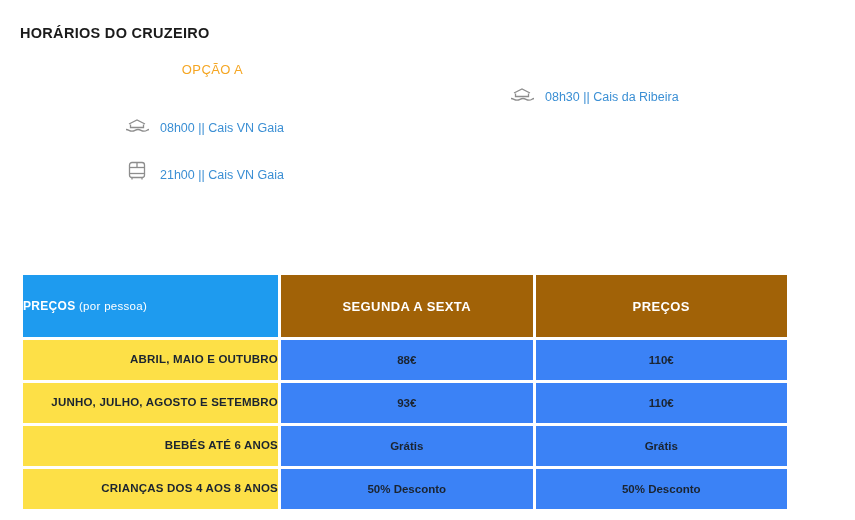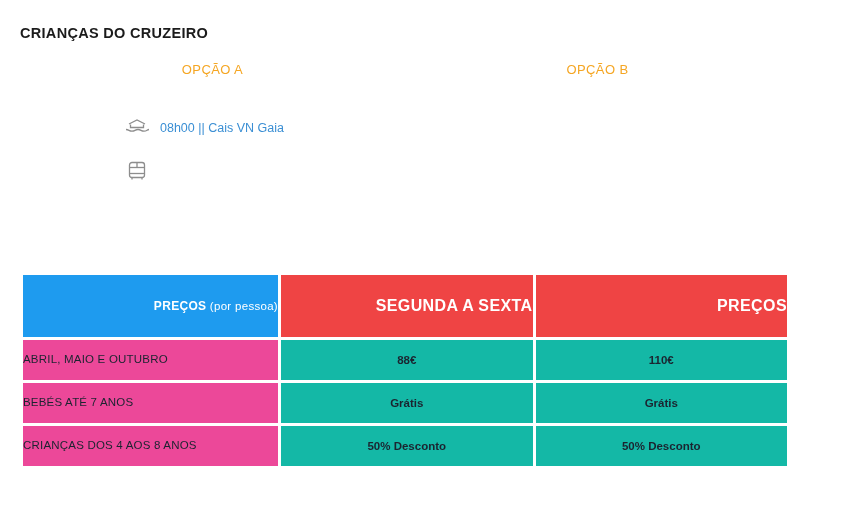--- a/index.html
+++ b/index.html
@@ -80,66 +80,66 @@
   table.prices th, table.prices td {
     padding: 0;
   }
   .th-prices {
     background: #1e9bef;
     color: #ffffff;
     height: 62px;
     font-size: 12px;
     font-weight: bold;
     letter-spacing: 0.3px;
-    text-align: right;
+    text-align: left;
     vertical-align: middle;
     width: 255px;
   }
   .th-prices .sub {
     font-weight: normal;
     font-size: 11.5px;
   }
   .th-dark {
-    background: #ef4444;
+    background: #a16207;
     color: #ffffff;
     height: 62px;
-    font-size: 16px;
+    font-size: 13px;
     font-weight: bold;
     letter-spacing: 0.4px;
-    text-align: right;
+    text-align: center;
     vertical-align: middle;
   }
   .td-label {
-    background: #ec4899;
+    background: #fde047;
     color: #1b2430;
     font-size: 11.5px;
-    font-weight: normal;
-    text-align: left;
+    font-weight: bold;
+    text-align: right;
     vertical-align: middle;
     height: 40px;
     line-height: 1.35;
     padding: 4px 10px;
     letter-spacing: 0.2px;
   }
   .td-val {
-    background: #14b8a6;
+    background: #3b82f6;
     color: #1b2430;
     font-size: 11.5px;
     font-weight: bold;
     text-align: center;
     vertical-align: middle;
     height: 40px;
   }
 </style>
 </head>
 <body>
 
 <div class="page">
 
-  <div class="section-title">CRIANÇAS DO CRUZEIRO</div>
+  <div class="section-title">HORÁRIOS DO CRUZEIRO</div>
 
   <div class="schedule">
 
     <div class="schedule-col">
       <div class="opt-title">OPÇÃO A</div>
       <div class="opt-rows">
         <div class="opt-row">
           <span class="opt-icon">
             <svg width="26" height="18" viewBox="0 0 26 18" fill="none" stroke="#8d8d8d" stroke-width="1.3">
               <path d="M5 7 L13 3 L21 7"></path>
@@ -153,27 +153,37 @@
           <span class="opt-icon">
             <svg width="22" height="22" viewBox="0 0 22 22" fill="none" stroke="#8d8d8d" stroke-width="1.3">
               <rect x="3.5" y="2.5" width="15" height="15" rx="2.5"></rect>
               <line x1="3.5" y1="7.5" x2="18.5" y2="7.5"></line>
               <line x1="11" y1="2.5" x2="11" y2="7.5"></line>
               <line x1="3.5" y1="13.5" x2="18.5" y2="13.5"></line>
               <line x1="6" y1="17.5" x2="6" y2="19.5"></line>
               <line x1="16" y1="17.5" x2="16" y2="19.5"></line>
             </svg>
           </span>
+          <span class="opt-text">21h00 || Cais VN Gaia</span>
         </div>
       </div>
     </div>
 
     <div class="schedule-col">
-      <div class="opt-title">OPÇÃO B</div>
       <div class="opt-rows">
+        <div class="opt-row">
+          <span class="opt-icon">
+            <svg width="26" height="18" viewBox="0 0 26 18" fill="none" stroke="#8d8d8d" stroke-width="1.3">
+              <path d="M5 7 L13 3 L21 7"></path>
+              <path d="M6.5 7.5 L6.5 10.5 L19.5 10.5 L19.5 7.5"></path>
+              <path d="M2 12.5 C5 12.5 5 14.2 8 14.2 C11 14.2 11 12.5 14 12.5 C17 12.5 17 14.2 20 14.2 C23 14.2 23 12.5 25 12.5"></path>
+            </svg>
+          </span>
+          <span class="opt-text">08h30 || Cais da Ribeira</span>
+        </div>
       </div>
     </div>
 
   </div>
 
   <table class="prices">
     <thead>
       <tr>
         <th class="th-prices">
           <span>PREÇOS</span><span class="sub"> (por pessoa)</span>
@@ -182,21 +192,26 @@
         <th class="th-dark">PREÇOS</th>
       </tr>
     </thead>
     <tbody>
       <tr>
         <td class="td-label">ABRIL, MAIO E OUTUBRO</td>
         <td class="td-val">88€</td>
         <td class="td-val">110€</td>
       </tr>
       <tr>
-        <td class="td-label">BEBÉS ATÉ 7 ANOS</td>
+        <td class="td-label">JUNHO, JULHO, AGOSTO E SETEMBRO</td>
+        <td class="td-val">93€</td>
+        <td class="td-val">110€</td>
+      </tr>
+      <tr>
+        <td class="td-label">BEBÉS ATÉ 6 ANOS</td>
         <td class="td-val">Grátis</td>
         <td class="td-val">Grátis</td>
       </tr>
       <tr>
         <td class="td-label">CRIANÇAS DOS 4 AOS 8 ANOS</td>
         <td class="td-val">50% Desconto</td>
         <td class="td-val">50% Desconto</td>
       </tr>
     </tbody>
   </table>

